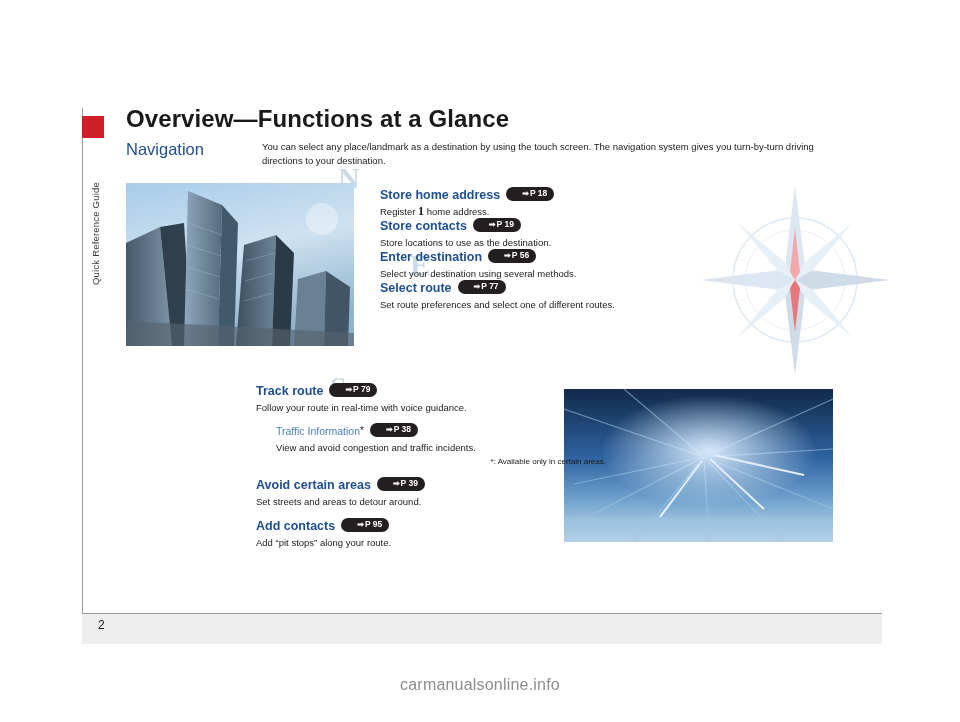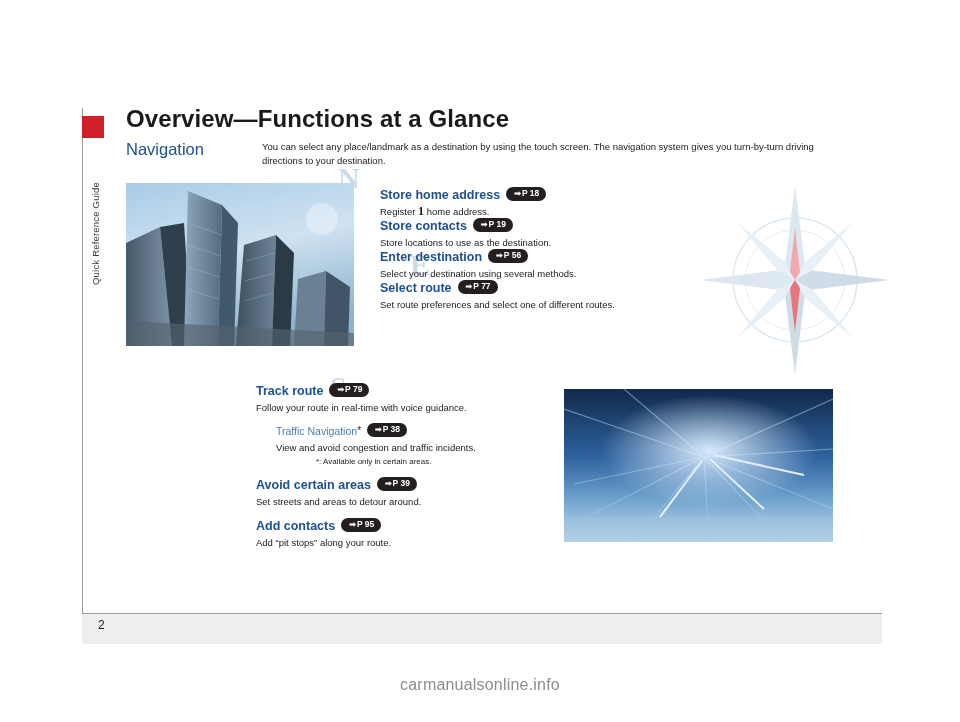--- a/index.html
+++ b/index.html
@@ -151,21 +151,21 @@
     margin-top: 2px;
   }
   .pill {
     display: inline-block;
     vertical-align: middle;
     background: #231f20;
     color: #ffffff;
     border-radius: 9px;
     font-size: 8.5px;
     font-weight: bold;
-    padding: 1px 7px 2px 8px;
+    padding: 1px 7px 2px 16px;
     margin-left: 6px;
     line-height: 11px;
     position: relative;
     top: -1px;
     white-space: nowrap;
   }
   .pill .arrow {
     font-size: 8px;
     margin-right: 1px;
   }
@@ -367,23 +367,23 @@
     <span class="feat-title">Select route</span><span class="pill"><span class="arrow">➡</span><span>P 77</span></span>
     <div class="feat-sub">Set route preferences and select one of different routes.</div>
   </div>
 
   <div class="feat" style="left:256px; top:381px; width:330px;">
     <span class="feat-title">Track route</span><span class="pill"><span class="arrow">➡</span><span>P 79</span></span>
     <div class="feat-sub">Follow your route in real-time with voice guidance.</div>
   </div>
 
   <div class="feat" style="left:276px; top:421px; width:330px;">
-    <span class="sub-feat-title">Traffic Navigation</span><span class="star">*</span><span class="pill"><span class="arrow">➡</span><span>P 38</span></span>
+    <span class="sub-feat-title">Traffic Information</span><span class="star">*</span><span class="pill"><span class="arrow">➡</span><span>P 38</span></span>
     <div class="feat-sub">View and avoid congestion and traffic incidents.</div>
-    <div class="note" style="margin-left:40px;">*: Available only in certain areas.</div>
+    <div class="note" style="margin-left:40px;text-align:right;">*: Available only in certain areas.</div>
   </div>
 
   <div class="feat" style="left:256px; top:475px; width:330px;">
     <span class="feat-title">Avoid certain areas</span><span class="pill"><span class="arrow">➡</span><span>P 39</span></span>
     <div class="feat-sub">Set streets and areas to detour around.</div>
   </div>
 
   <div class="feat" style="left:256px; top:516px; width:330px;">
     <span class="feat-title">Add contacts</span><span class="pill"><span class="arrow">➡</span><span>P 95</span></span>
     <div class="feat-sub">Add “pit stops” along your route.</div>

